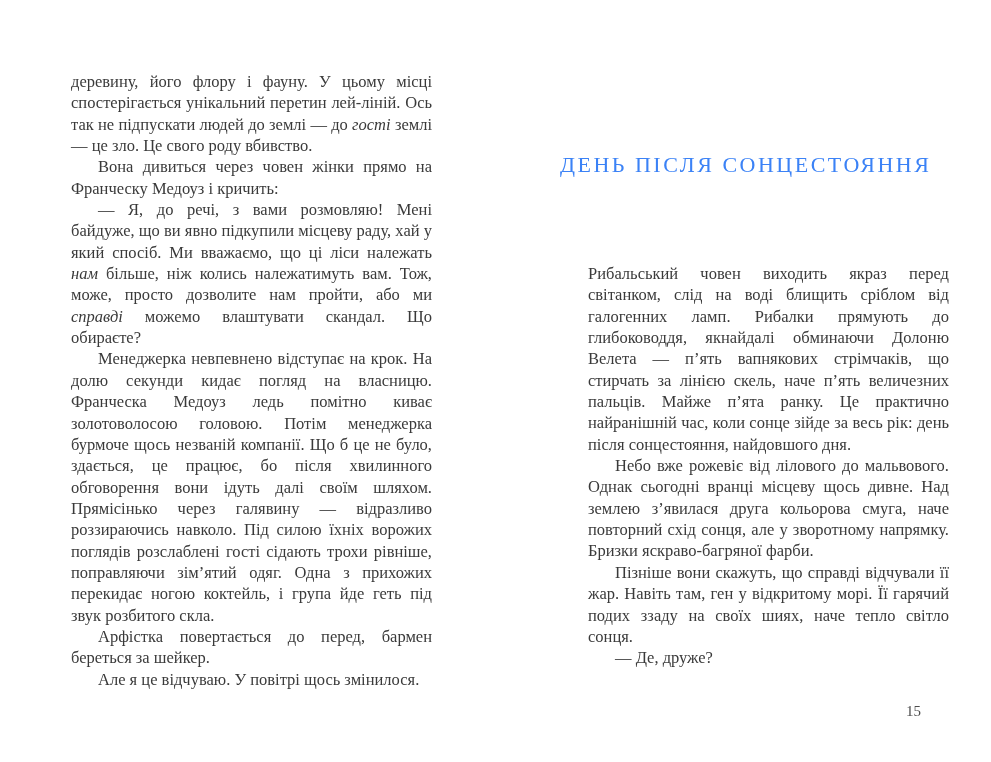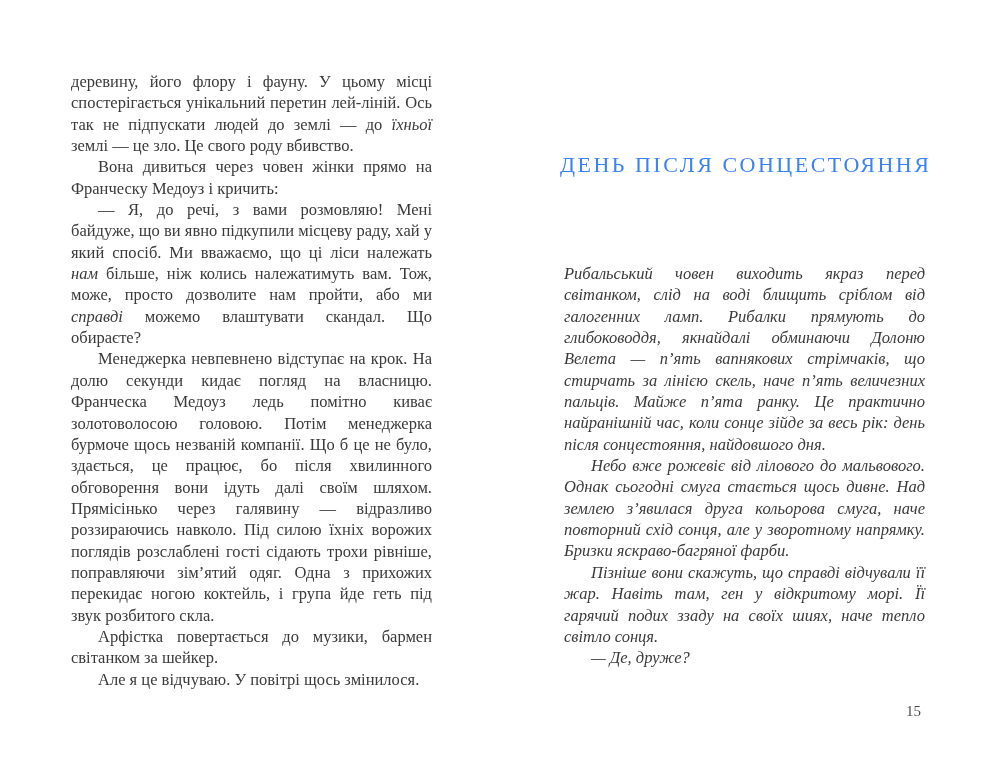--- a/index.html
+++ b/index.html
@@ -20,21 +20,21 @@
     position: absolute;
     width: 361px;
     font-size: 16.5px;
     line-height: 21.35px;
     text-align: justify;
     color: #3a3a3a;
     hyphens: auto;
     -webkit-hyphens: auto;
   }
   .col-left  { left: 71px;  top: 71px;  }
-  .col-right { left: 564px; top: 263px; font-style: italic; }
+  .col-right { left: 588px; top: 263px; }
   .page-body p {
     margin: 0;
     padding: 0;
   }
   .page-body p.indent { text-indent: 27px; }
   .page-body .italic { font-style: italic; }
   .chapter-heading {
     position: absolute;
     left: 560px;
     top: 151px;
@@ -58,32 +58,32 @@
     color: #4d4d4d;
     font-variant-numeric: oldstyle-nums;
   }
 </style>
 </head>
 <body>
 
 <div class="spread">
 
   <div class="page-body col-left">
-    <p><span>деревину, його флору і фауну. У цьому місці спостерігається унікальний перетин лей-ліній. Ось так не підпускати людей до землі — до </span><span class="italic">їхньої</span><span> землі — це зло. Це свого роду вбивство.</span></p>
+    <p><span>деревину, його флору і фауну. У цьому місці спостерігається унікальний перетин лей-ліній. Ось так не підпускати людей до землі — до </span><span class="italic">гості</span><span> землі — це зло. Це свого роду вбивство.</span></p>
     <p class="indent"><span>Вона дивиться через човен жінки прямо на Франческу Медоуз і кричить:</span></p>
     <p class="indent"><span>— Я, до речі, з вами розмовляю! Мені байдуже, що ви явно підкупили місцеву раду, хай у який спосіб. Ми вважаємо, що ці ліси належать </span><span class="italic">нам</span><span> більше, ніж колись належатимуть вам. Тож, може, просто дозволите нам пройти, або ми </span><span class="italic">справді</span><span> можемо влаштувати скандал. Що обираєте?</span></p>
     <p class="indent"><span>Менеджерка невпевнено відступає на крок. На долю секунди кидає погляд на власницю. Франческа Медоуз ледь помітно киває золотоволосою головою. Потім менеджерка бурмоче щось незваній компанії. Що б це не було, здається, це працює, бо після хвилинного обговорення вони ідуть далі своїм шляхом. Прямісінько через галявину — відразливо роззираючись навколо. Під силою їхніх ворожих поглядів розслаблені гості сідають трохи рівніше, поправляючи зім’ятий одяг. Одна з прихожих перекидає ногою коктейль, і група йде геть під звук розбитого скла.</span></p>
-    <p class="indent"><span>Арфістка повертається до музики, бармен світанком за шейкер.</span></p>
+    <p class="indent"><span>Арфістка повертається до перед, бармен береться за шейкер.</span></p>
     <p class="indent"><span>Але я це відчуваю. У повітрі щось змінилося.</span></p>
   </div>
 
   <div class="chapter-heading">ДЕНЬ ПІСЛЯ СОНЦЕСТОЯННЯ</div>
 
   <div class="page-body col-right">
     <p><span>Рибальський човен виходить якраз перед світанком, слід на воді блищить сріблом від галогенних ламп. Рибалки прямують до глибоководдя, якнайдалі обминаючи Долоню Велета — п’ять вапнякових стрімчаків, що стирчать за лінією скель, наче п’ять величезних пальців. Майже п’ята ранку. Це практично найранішній час, коли сонце зійде за весь рік: день після сонцестояння, найдовшого дня.</span></p>
-    <p class="indent"><span>Небо вже рожевіє від лілового до мальвового. Однак сьогодні смуга стається щось дивне. Над землею з’явилася друга кольорова смуга, наче повторний схід сонця, але у зворотному напрямку. Бризки яскраво-багряної фарби.</span></p>
+    <p class="indent"><span>Небо вже рожевіє від лілового до мальвового. Однак сьогодні вранці місцеву щось дивне. Над землею з’явилася друга кольорова смуга, наче повторний схід сонця, але у зворотному напрямку. Бризки яскраво-багряної фарби.</span></p>
     <p class="indent"><span>Пізніше вони скажуть, що справді відчували її жар. Навіть там, ген у відкритому морі. Її гарячий подих ззаду на своїх шиях, наче тепло світло сонця.</span></p>
     <p class="indent"><span>— Де, друже?</span></p>
   </div>
 
   <div class="page-number">15</div>
 
 </div>
 
 </body></html>

